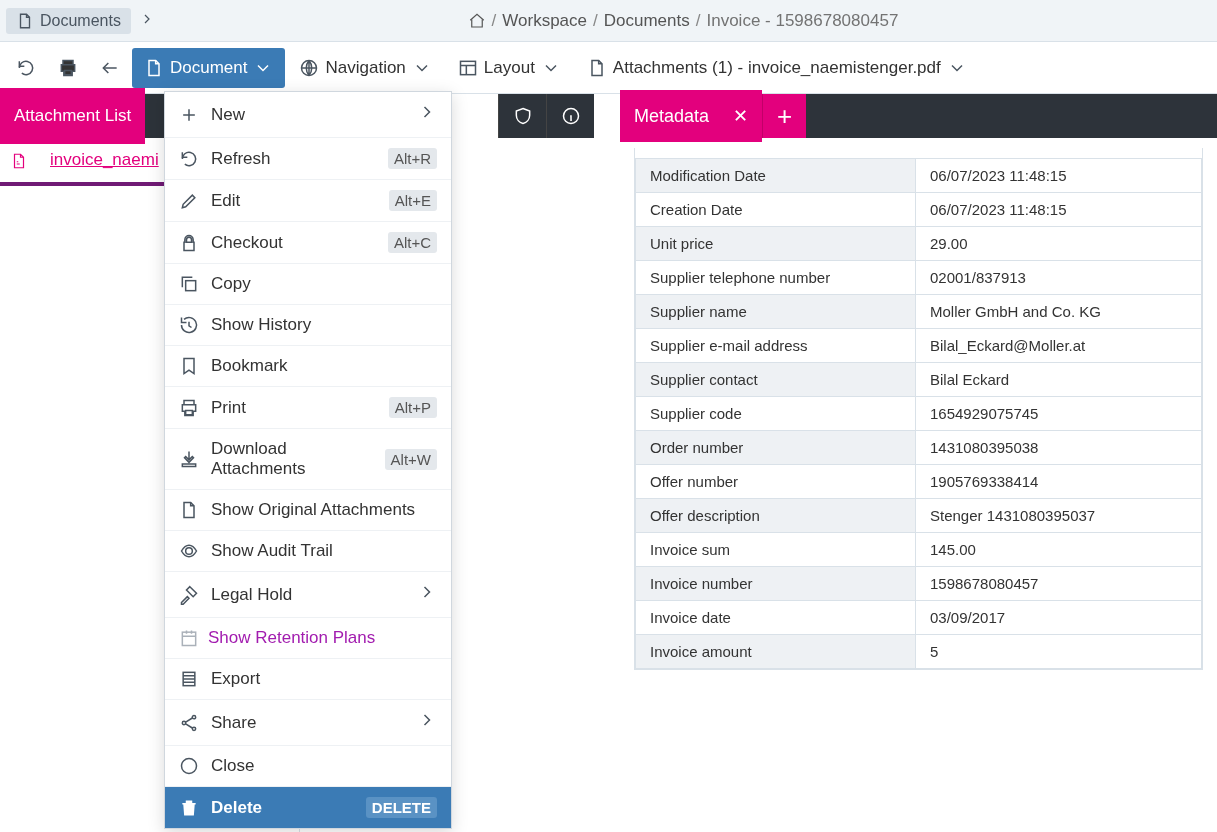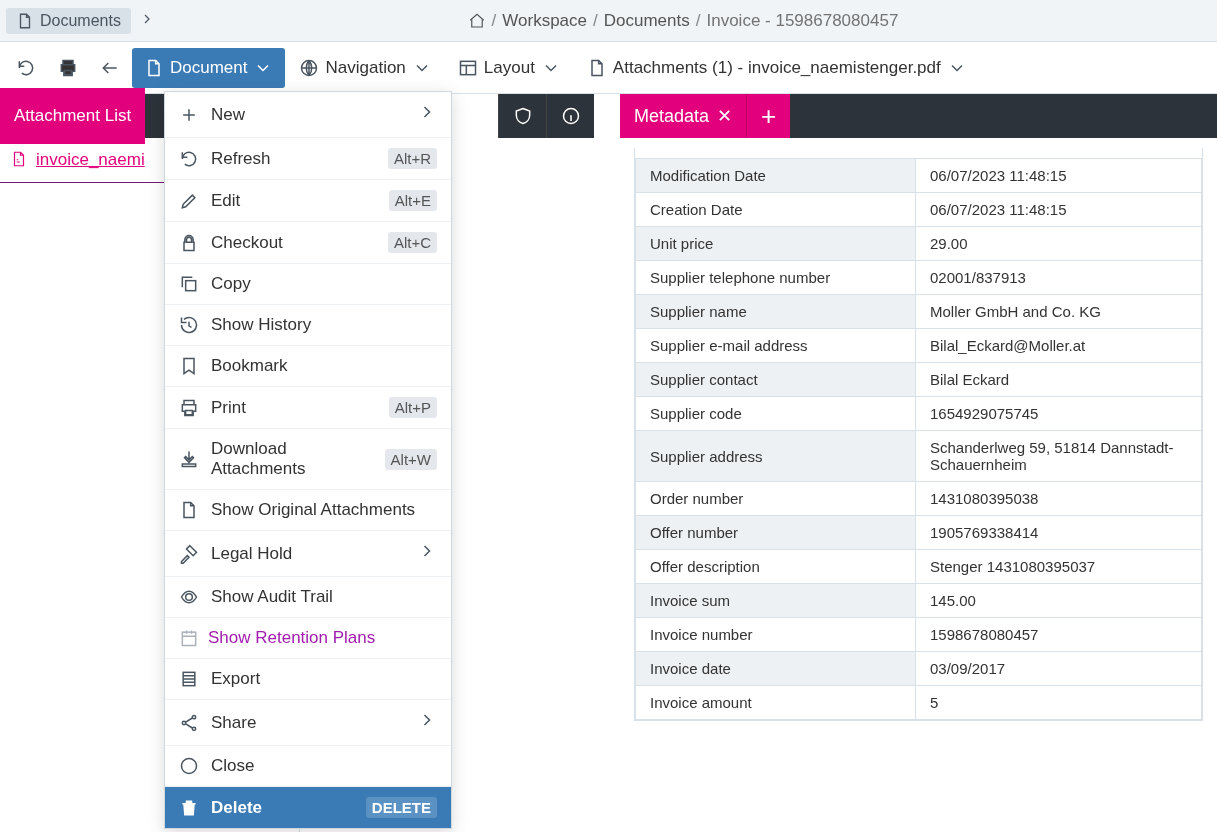--- a/index.html
+++ b/index.html
@@ -98,24 +98,24 @@
   background: #e3007d;
   color: #fff;
   height: 56px;
   display: flex;
   align-items: center;
   padding: 0 14px;
   font-size: 17px;
 }
 .attachment-item {
   display: flex;
-  align-items: flex-start;
-  gap: 8px;
+  align-items: flex-end;
+  gap: 22px;
   padding: 12px 10px;
-  border-bottom: 1px solid #701a75;
+  border-bottom: 4px solid #701a75;
 }
 .attachment-item a { color: #e3007d; text-decoration: underline; font-size: 17px; }
 .pdf-icon { width: 18px; height: 18px; stroke: #e3007d; fill: none; stroke-width: 1.6; }
 
 .dropdown {
   position: absolute;
   top: -40px;
   left: 164px;
   width: 288px;
   background: #fff;
@@ -179,24 +179,24 @@
 }
 .right-header {
   background: #2d333a;
   height: 44px;
   display: flex;
   align-items: center;
 }
 .meta-tab {
   background: #e3007d;
   color: #fff;
-  height: 44px;
-  display: flex;
-  align-items: center;
-  gap: 8px;
+  height: 52px;
+  display: flex;
+  align-items: center;
+  gap: 24px;
   padding: 0 14px;
   font-size: 18px;
 }
 .meta-close { font-size: 18px; cursor: pointer; }
 .meta-add {
   width: 44px;
   height: 44px;
   background: #e3007d;
   border-left: 1px solid #c20068;
   color: #fff;
@@ -422,35 +422,35 @@
       </div>
       <div class="dd-item">
         <svg class="ico" viewBox="0 0 24 24">
             <path d="M6 3h8l4 4v14H6z"></path>
             <path d="M14 3v4h4"></path>
           </svg>
         <span>Show Original Attachments</span>
       </div>
       <div class="dd-item">
         <svg class="ico" viewBox="0 0 24 24" fill="#4a5560" stroke="none">
+            <path d="M12 5c-5 0-9 7-9 7s4 7 9 7 9-7 9-7-4-7-9-7zm0 11a4 4 0 1 1 0-8 4 4 0 0 1 0 8z"></path>
+          </svg>
+        <span>Show Audit Trail</span>
+      </div>
+      <div class="dd-item">
+        <svg class="ico" viewBox="0 0 24 24" fill="#4a5560" stroke="none">
             <path d="M13 2l8 8-4 4-8-8 4-4zM3 21l7-7 2 2-7 7H3v-2z"></path>
           </svg>
         <span>Legal Hold</span>
         <span class="sub-chev">
           <svg class="ico" width="14" height="14" viewBox="0 0 24 24">
               <path d="M9 6l6 6-6 6"></path>
             </svg>
         </span>
       </div>
-      <div class="dd-item">
-        <svg class="ico" viewBox="0 0 24 24" fill="#4a5560" stroke="none">
-            <path d="M12 5c-5 0-9 7-9 7s4 7 9 7 9-7 9-7-4-7-9-7zm0 11a4 4 0 1 1 0-8 4 4 0 0 1 0 8z"></path>
-          </svg>
-        <span>Show Audit Trail</span>
-      </div>
       <div class="dd-item disabled">
         <svg class="ico" viewBox="0 0 24 24">
             <rect x="4" y="5" width="16" height="16"></rect>
             <path d="M4 10h16M9 3v4M15 3v4"></path>
           </svg>
         <span>Show Retention Plans</span>
       </div>
       <div class="dd-item">
         <svg class="ico" viewBox="0 0 24 24">
             <rect x="5" y="4" width="14" height="16"></rect>
@@ -540,24 +540,20 @@
             </tr>
             <tr>
               <td>Supplier contact</td>
               <td>Bilal Eckard</td>
             </tr>
             <tr>
               <td>Supplier code</td>
               <td>1654929075745</td>
             </tr>
             <tr>
-              <td>Supplier address</td>
-              <td>Schanderlweg 59, 51814 Dannstadt-Schauernheim</td>
-            </tr>
-            <tr>
               <td>Order number</td>
               <td>1431080395038</td>
             </tr>
             <tr>
               <td>Offer number</td>
               <td>1905769338414</td>
             </tr>
             <tr>
               <td>Offer description</td>
               <td>Stenger 1431080395037</td>

